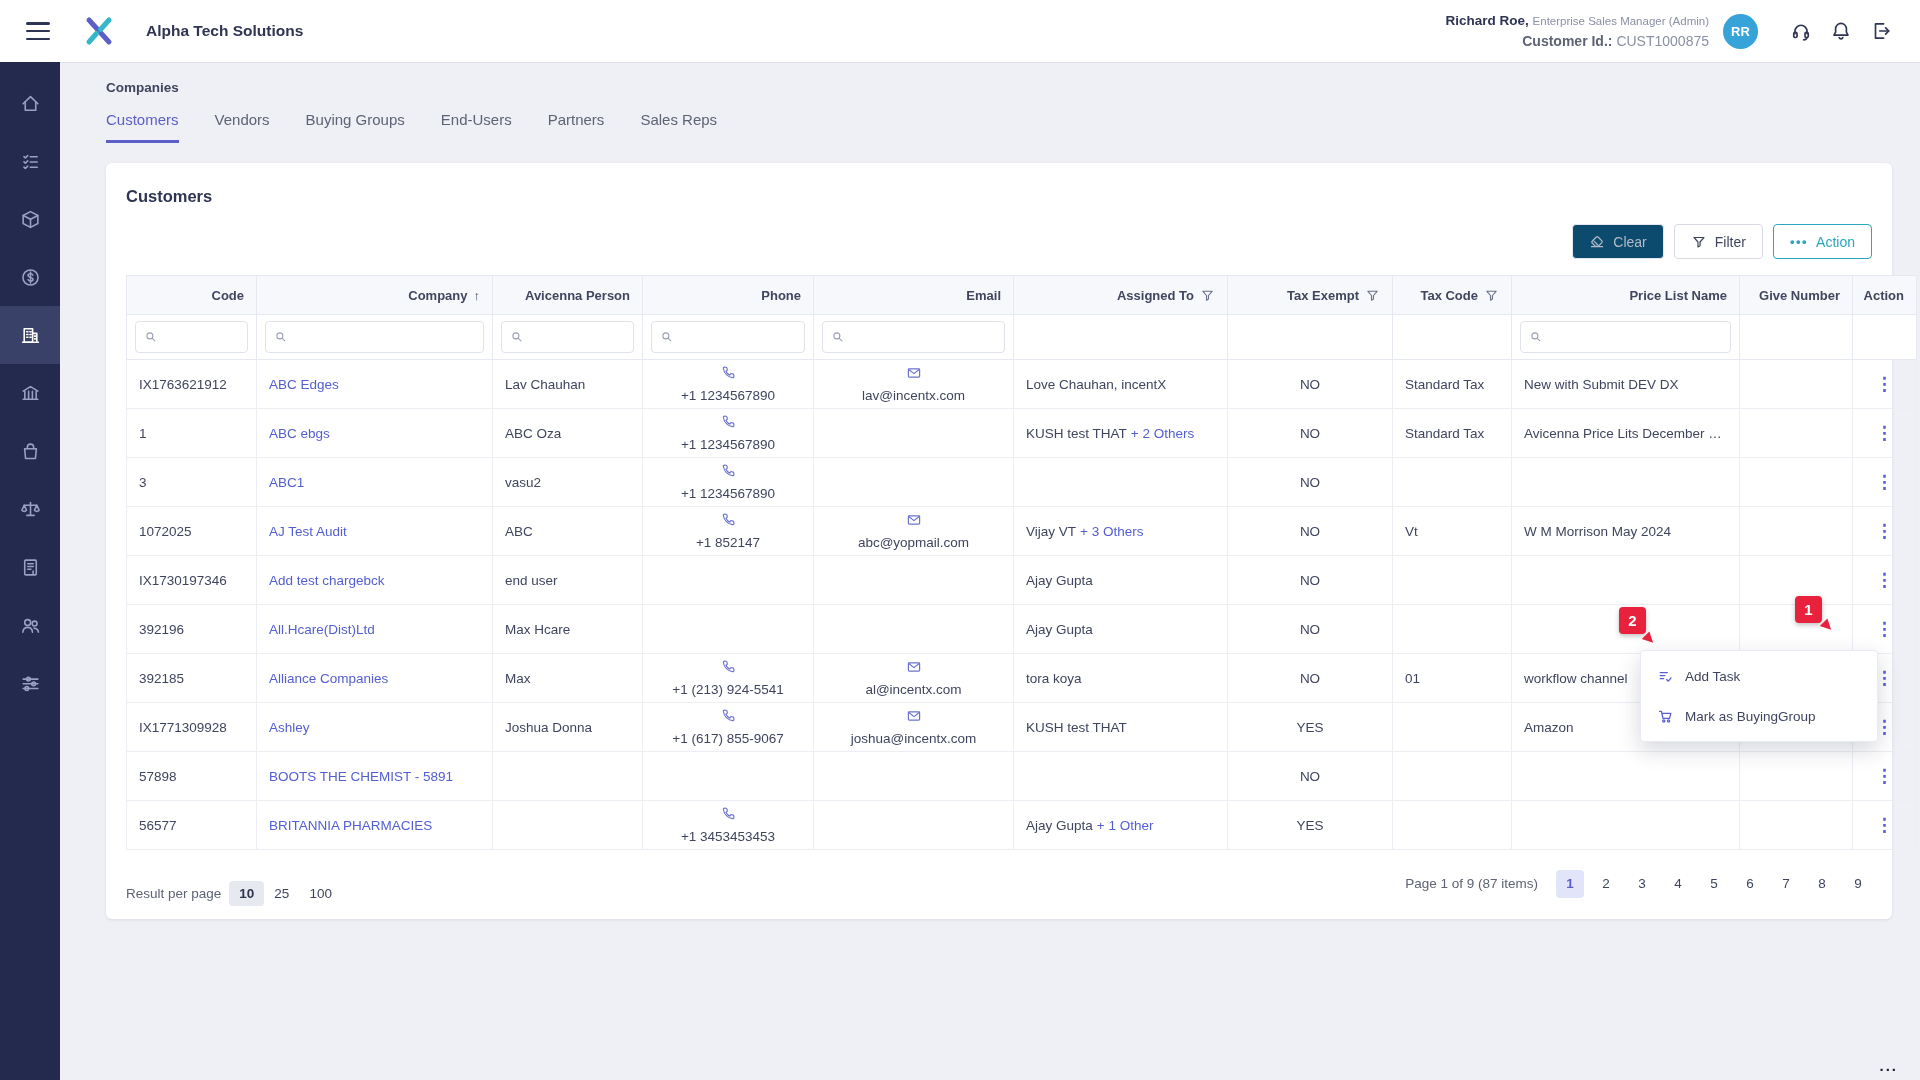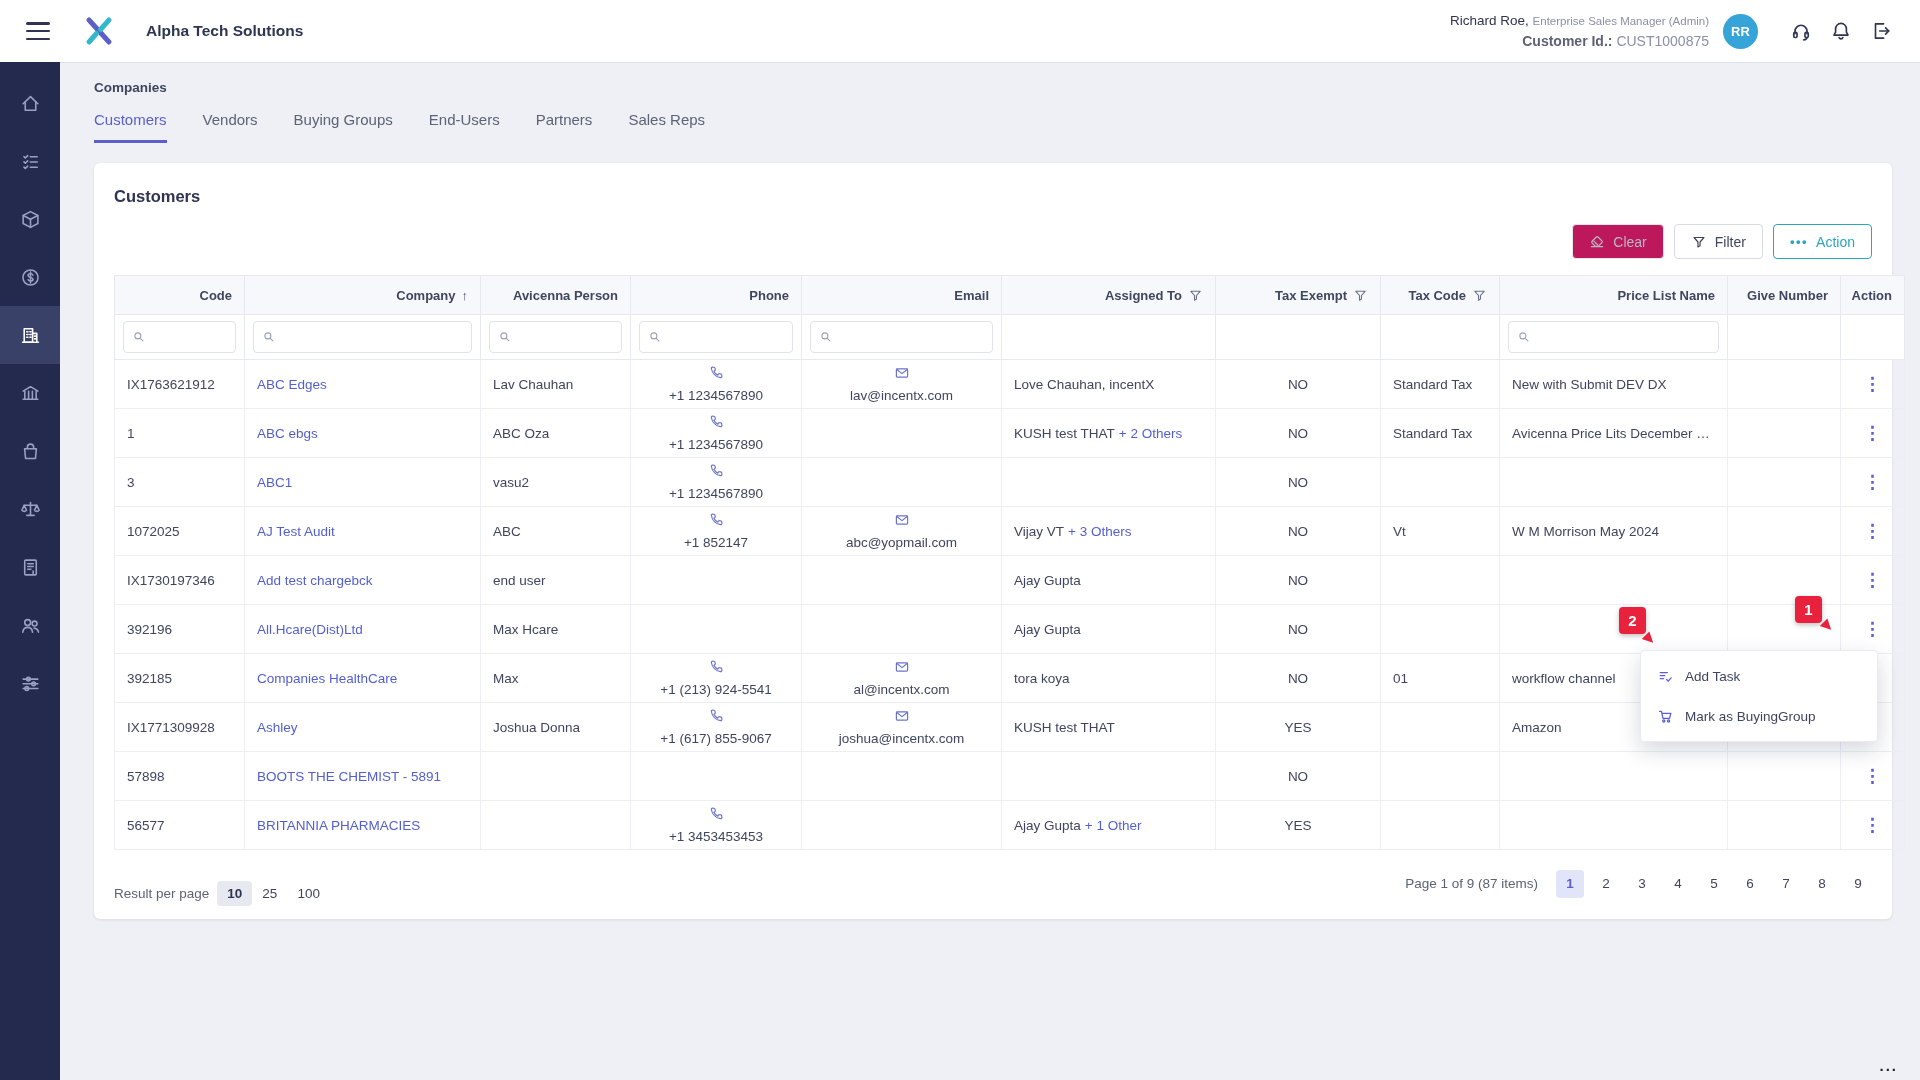--- a/index.html
+++ b/index.html
@@ -19,46 +19,46 @@
     background:#fff; display:flex; align-items:center;
     padding:0 26px; z-index:20; box-shadow:0 1px 0 rgba(30,35,70,.08);
   }
   .hamburger { width:24px; height:18px; display:flex; flex-direction:column; justify-content:space-between; cursor:pointer; background:none; border:none; }
   .hamburger span { display:block; height:2.5px; background:#2e3452; border-radius:2px; }
   .logo { margin-left:28px; width:42px; height:42px; display:flex; align-items:center; justify-content:center; }
   .brand { margin-left:26px; font-size:15.5px; font-weight:700; color:#2e3452; }
   .topbar-spacer { flex:1; }
   .user-block { text-align:right; line-height:1.45; margin-right:14px; }
   .user-line1 { font-size:13.5px; }
-  .user-name { font-weight:400; color:#2e3452; }
+  .user-name { font-weight:700; color:#2e3452; }
   .user-role { font-size:11.5px; color:#8a90a6; }
   .user-line2 { font-size:14px; color:#8a90a6; }
   .custid-label { font-weight:700; color:#5d6374; }
   .avatar { width:35px; height:35px; border-radius:50%; background:#36a3d9; color:#fff; font-size:13px; font-weight:700; display:flex; align-items:center; justify-content:center; margin-right:16px; cursor:pointer; }
   .top-icon { width:24px; height:24px; color:#2e3452; margin-left:16px; cursor:pointer; background:none; border:none; }
 
   
-  .shell { position:absolute; top:62px; left:0; right:0; bottom:0; display:flex; }
+  .shell { position:absolute; top:62px; left:0; right:0; bottom:0; display:flex;gap:12px; }
   .sidebar { width:60px; background:#232a4d; height:100%; padding-top:12px; }
   .side-item { height:58px; display:flex; align-items:center; justify-content:center; color:#9aa0c4; cursor:pointer; }
   .side-item.active { background:#3a4169; color:#ffffff; }
   .main { flex:1; overflow:hidden; }
 
   .breadcrumb { padding:18px 0 0 34px; font-size:13.5px; font-weight:600; color:#3f455e; }
   .tabs { display:flex; gap:36px; padding:0 0 0 34px; margin-top:16px; font-size:15px; }
   .tab { padding-bottom:12px; color:#5d6374; cursor:pointer; border-bottom:3px solid transparent; }
   .tab.active { color:#5b5fc7; border-bottom-color:#5b5fc7; font-weight:500; }
 
   
   .card { margin:20px 28px 0 34px; background:#fff; border-radius:6px; padding:24px 20px 18px; box-shadow:0 1px 3px rgba(30,35,70,.10); }
   .card-title { font-size:16.5px; font-weight:700; color:#2e3452; }
   .toolbar { display:flex; justify-content:flex-end; gap:10px; margin-top:18px; }
   .btn { height:35px; display:inline-flex; align-items:center; gap:8px; padding:0 16px; border-radius:4px; font-size:14px; border:1px solid #d7dae3; background:#fff; color:#3f455e; cursor:pointer; font-family:inherit; }
   .btn .ic { width:16px; height:16px; }
-  .btn.disabled { color:#b6bac8; background:#be185d; border-color:#e6e8ef; cursor:default; }
+  .btn.disabled { color:#b6bac8; background:#0c4a6e; border-color:#e6e8ef; cursor:default; }
   .btn.action { color:#2ba7bd; border-color:#2ba7bd; font-weight:500; }
   .btn .dots { letter-spacing:1.5px; font-weight:700; font-size:13px; }
 
   
   table { width:100%; border-collapse:collapse; table-layout:fixed; margin-top:16px; }
   th { background:#f7f8fb; border:1px solid #e7e9f0; height:39px; padding:0 12px; font-size:13px; font-weight:600; color:#40465f; text-align:left; }
   .th-inner { display:flex; align-items:center; justify-content:flex-end; gap:6px; }
   .sort-arrow { color:#3f455e; font-size:13px; cursor:pointer; }
   .funnel { width:15px; height:15px; color:#6b7188; cursor:pointer; flex:none; }
   .search-row td { border:1px solid #e7e9f0; height:45px; padding:6px 8px; background:#fff; }
@@ -591,21 +591,21 @@
               <td></td>
               <td><span>Ajay Gupta</span></td>
               <td class="center">NO</td>
               <td></td>
               <td></td>
               <td></td>
               <td><button class="kebab">⋮</button></td>
             </tr>
             <tr>
               <td>392185</td>
-              <td><span class="link">Companies HealthCare</span></td>
+              <td><span class="link">Alliance Companies</span></td>
               <td>Max</td>
               <td>
                 <span class="iconcell">
                   <span>
                     <svg class="ic" width="16" height="16" viewBox="0 0 20 20" fill="none" stroke="currentColor" stroke-width="1.5" stroke-linecap="round" stroke-linejoin="round">
                       <path d="M4.2 4.4c-.2-1 .7-1.9 1.7-1.8l1.6.2c.7.1 1.2.6 1.3 1.3l.3 1.6c.1.6-.2 1.2-.7 1.5l-1 .6a9.6 9.6 0 004.8 4.8l.6-1c.3-.5.9-.8 1.5-.7l1.6.3c.7.1 1.2.6 1.3 1.3l.2 1.6c.1 1-.8 1.9-1.8 1.7A13.7 13.7 0 014.2 4.4z"></path>
                     </svg>
                   </span>
                   <span>+1 (213) 924-5541</span>
                 </span>

